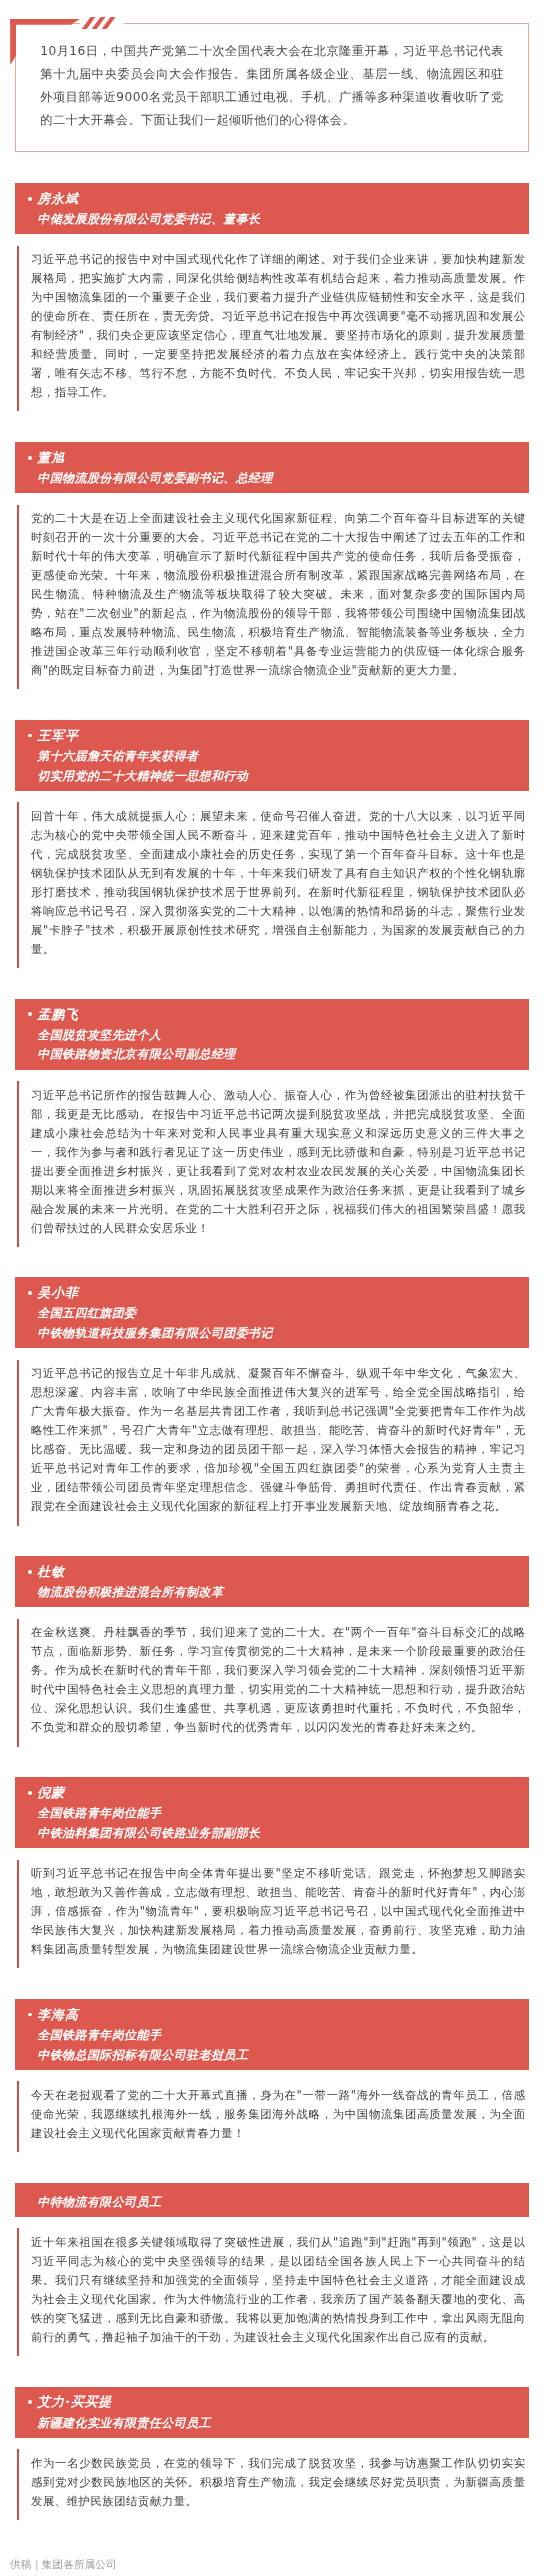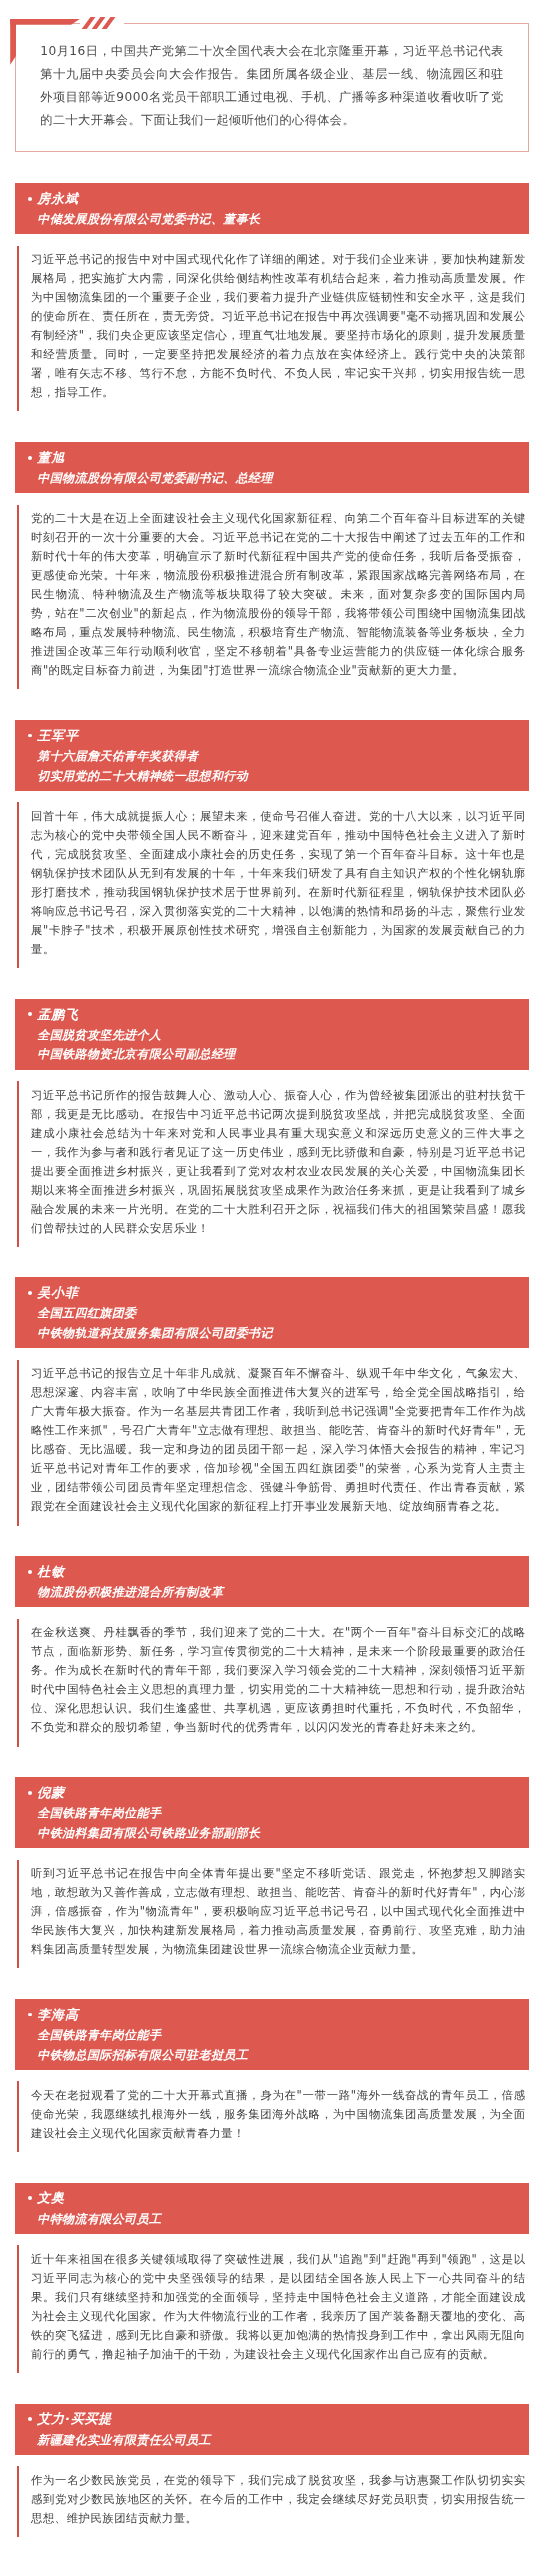--- a/index.html
+++ b/index.html
@@ -221,39 +221,38 @@
               <div class="person-title">中铁物总国际招标有限公司驻老挝员工</div>
             </div>
     </div>
     <div class="quote-block">
       <p class="quote-text">今天在老挝观看了党的二十大开幕式直播，身为在"一带一路"海外一线奋战的青年员工，倍感使命光荣，我愿继续扎根海外一线，服务集团海外战略，为中国物流集团高质量发展，为全面建设社会主义现代化国家贡献青春力量！</p>
     </div>
   </section>
 
   <section>
     <div class="person-header">
-      <div class="person-name"><span class="bullet-dot"></span>文奥</div>
       <div>
               <div class="person-title">中特物流有限公司员工</div>
             </div>
     </div>
     <div class="quote-block">
       <p class="quote-text">近十年来祖国在很多关键领域取得了突破性进展，我们从"追跑"到"赶跑"再到"领跑"，这是以习近平同志为核心的党中央坚强领导的结果，是以团结全国各族人民上下一心共同奋斗的结果。我们只有继续坚持和加强党的全面领导，坚持走中国特色社会主义道路，才能全面建设成为社会主义现代化国家。作为大件物流行业的工作者，我亲历了国产装备翻天覆地的变化、高铁的突飞猛进，感到无比自豪和骄傲。我将以更加饱满的热情投身到工作中，拿出风雨无阻向前行的勇气，撸起袖子加油干的干劲，为建设社会主义现代化国家作出自己应有的贡献。</p>
     </div>
   </section>
 
   <section>
     <div class="person-header">
       <div class="person-name"><span class="bullet-dot"></span>艾力·买买提</div>
       <div>
               <div class="person-title">新疆建化实业有限责任公司员工</div>
             </div>
     </div>
     <div class="quote-block">
-      <p class="quote-text">作为一名少数民族党员，在党的领导下，我们完成了脱贫攻坚，我参与访惠聚工作队切切实实感到党对少数民族地区的关怀。在今后的工作中，我定会继续尽好党员职责，切实用报告统一思想、维护民族团结贡献力量。</p>
+      <p class="quote-text">作为一名少数民族党员，在党的领导下，我们完成了脱贫攻坚，我参与访惠聚工作队切切实实感到党对少数民族地区的关怀。积极培育生产物流，我定会继续尽好党员职责，为新疆高质量发展、维护民族团结贡献力量。</p>
     </div>
   </section>
 </div>
 
   </div>
 
   <div class="credits">
     <div class="credit-row first">供稿｜集团各所属公司</div>
 
   </div>

